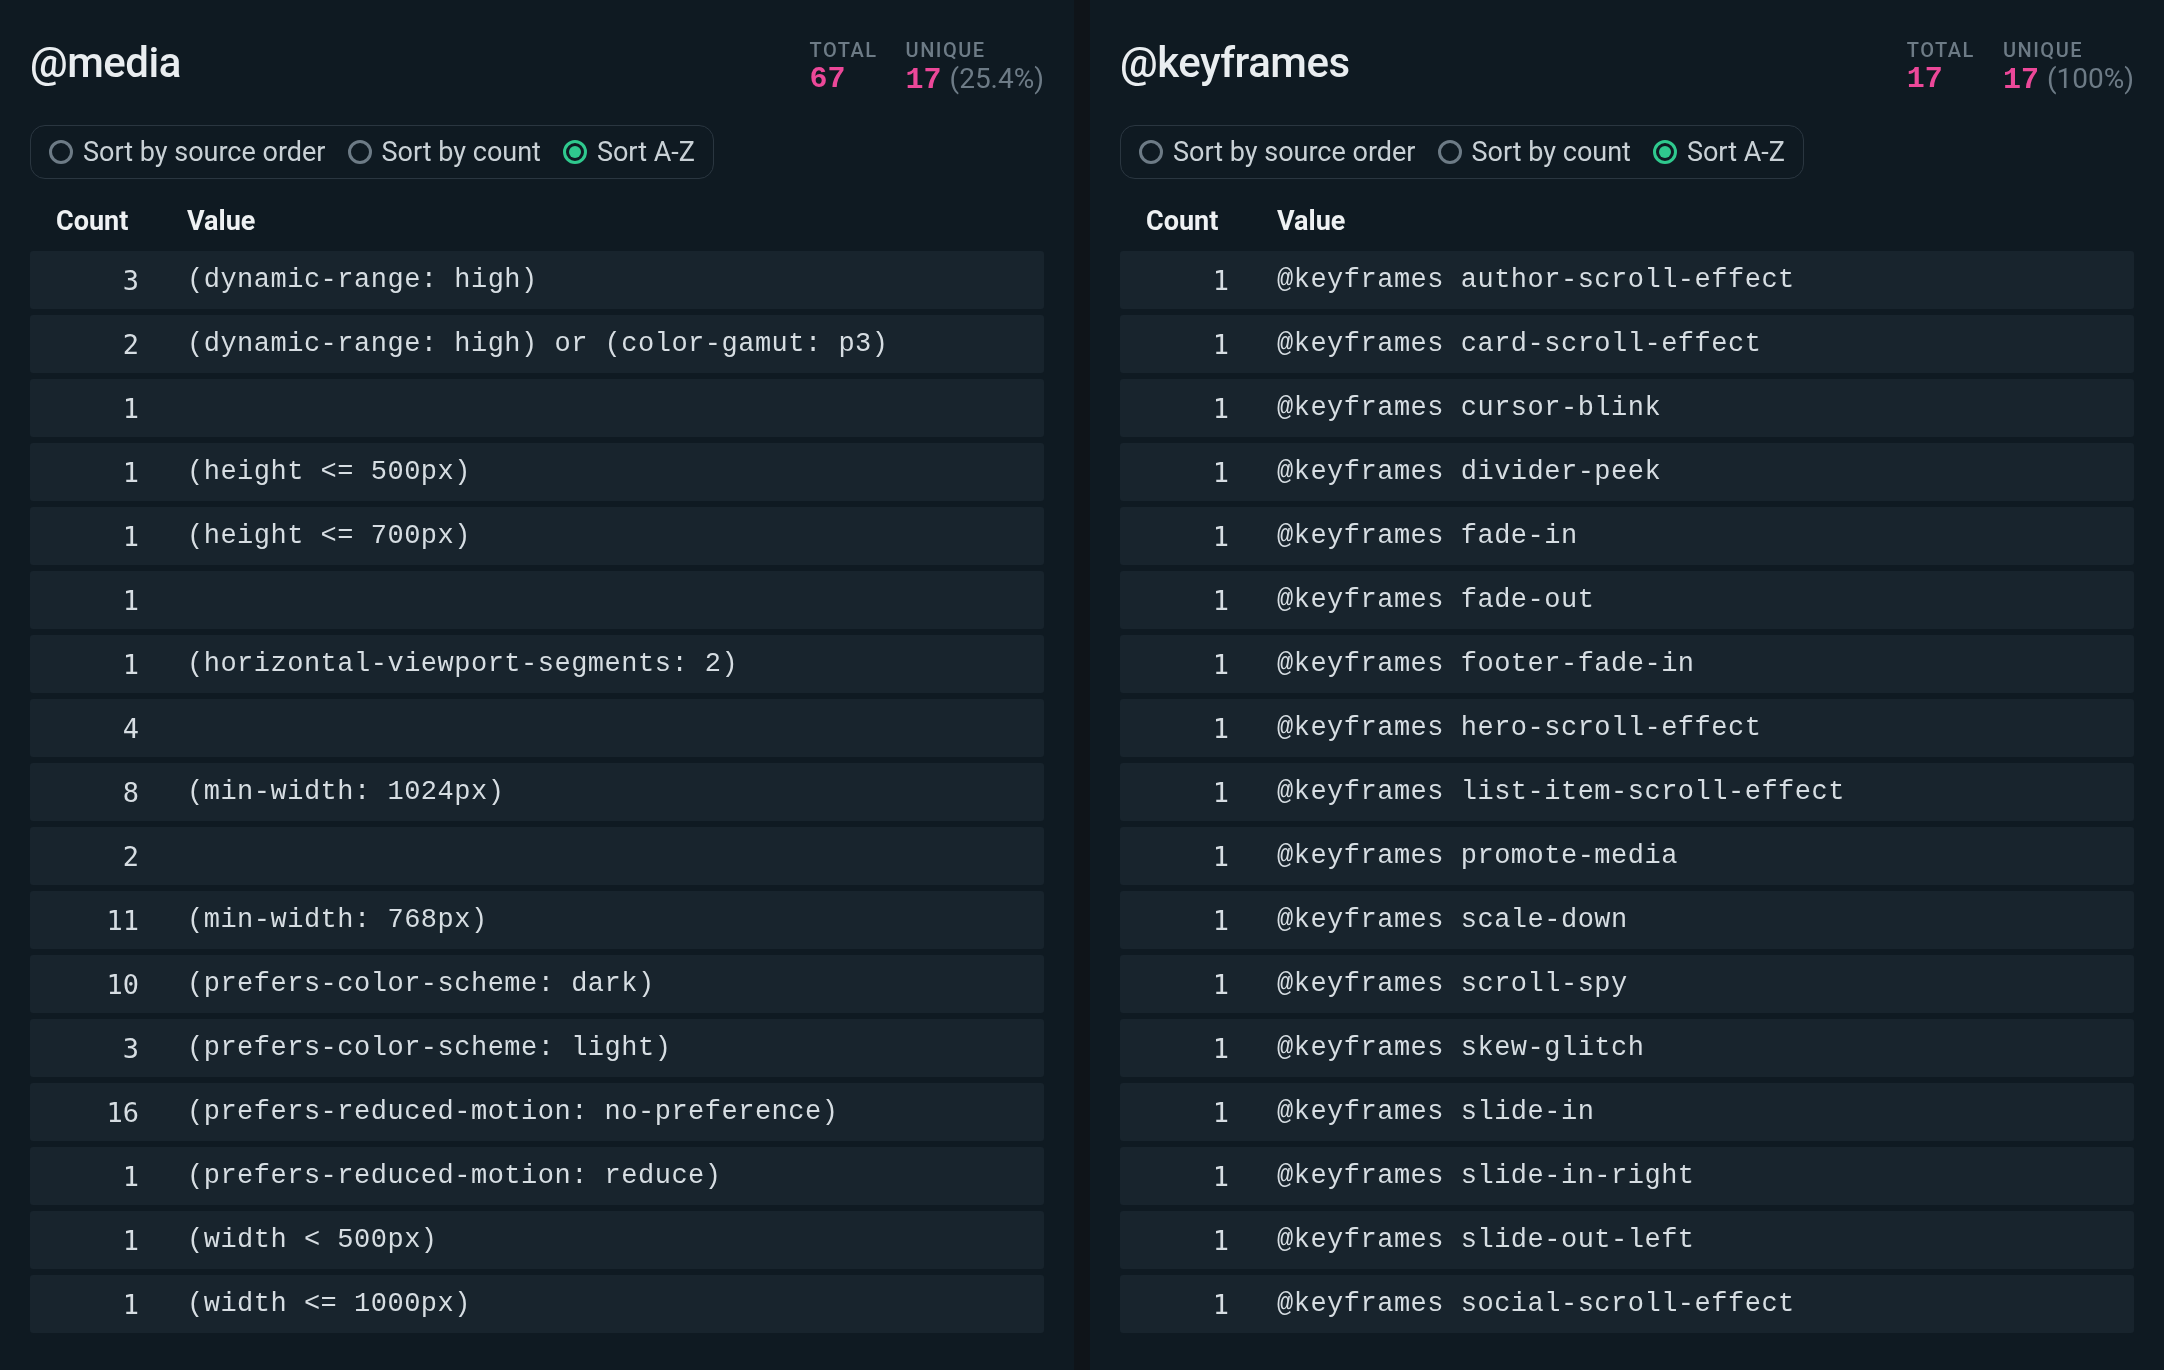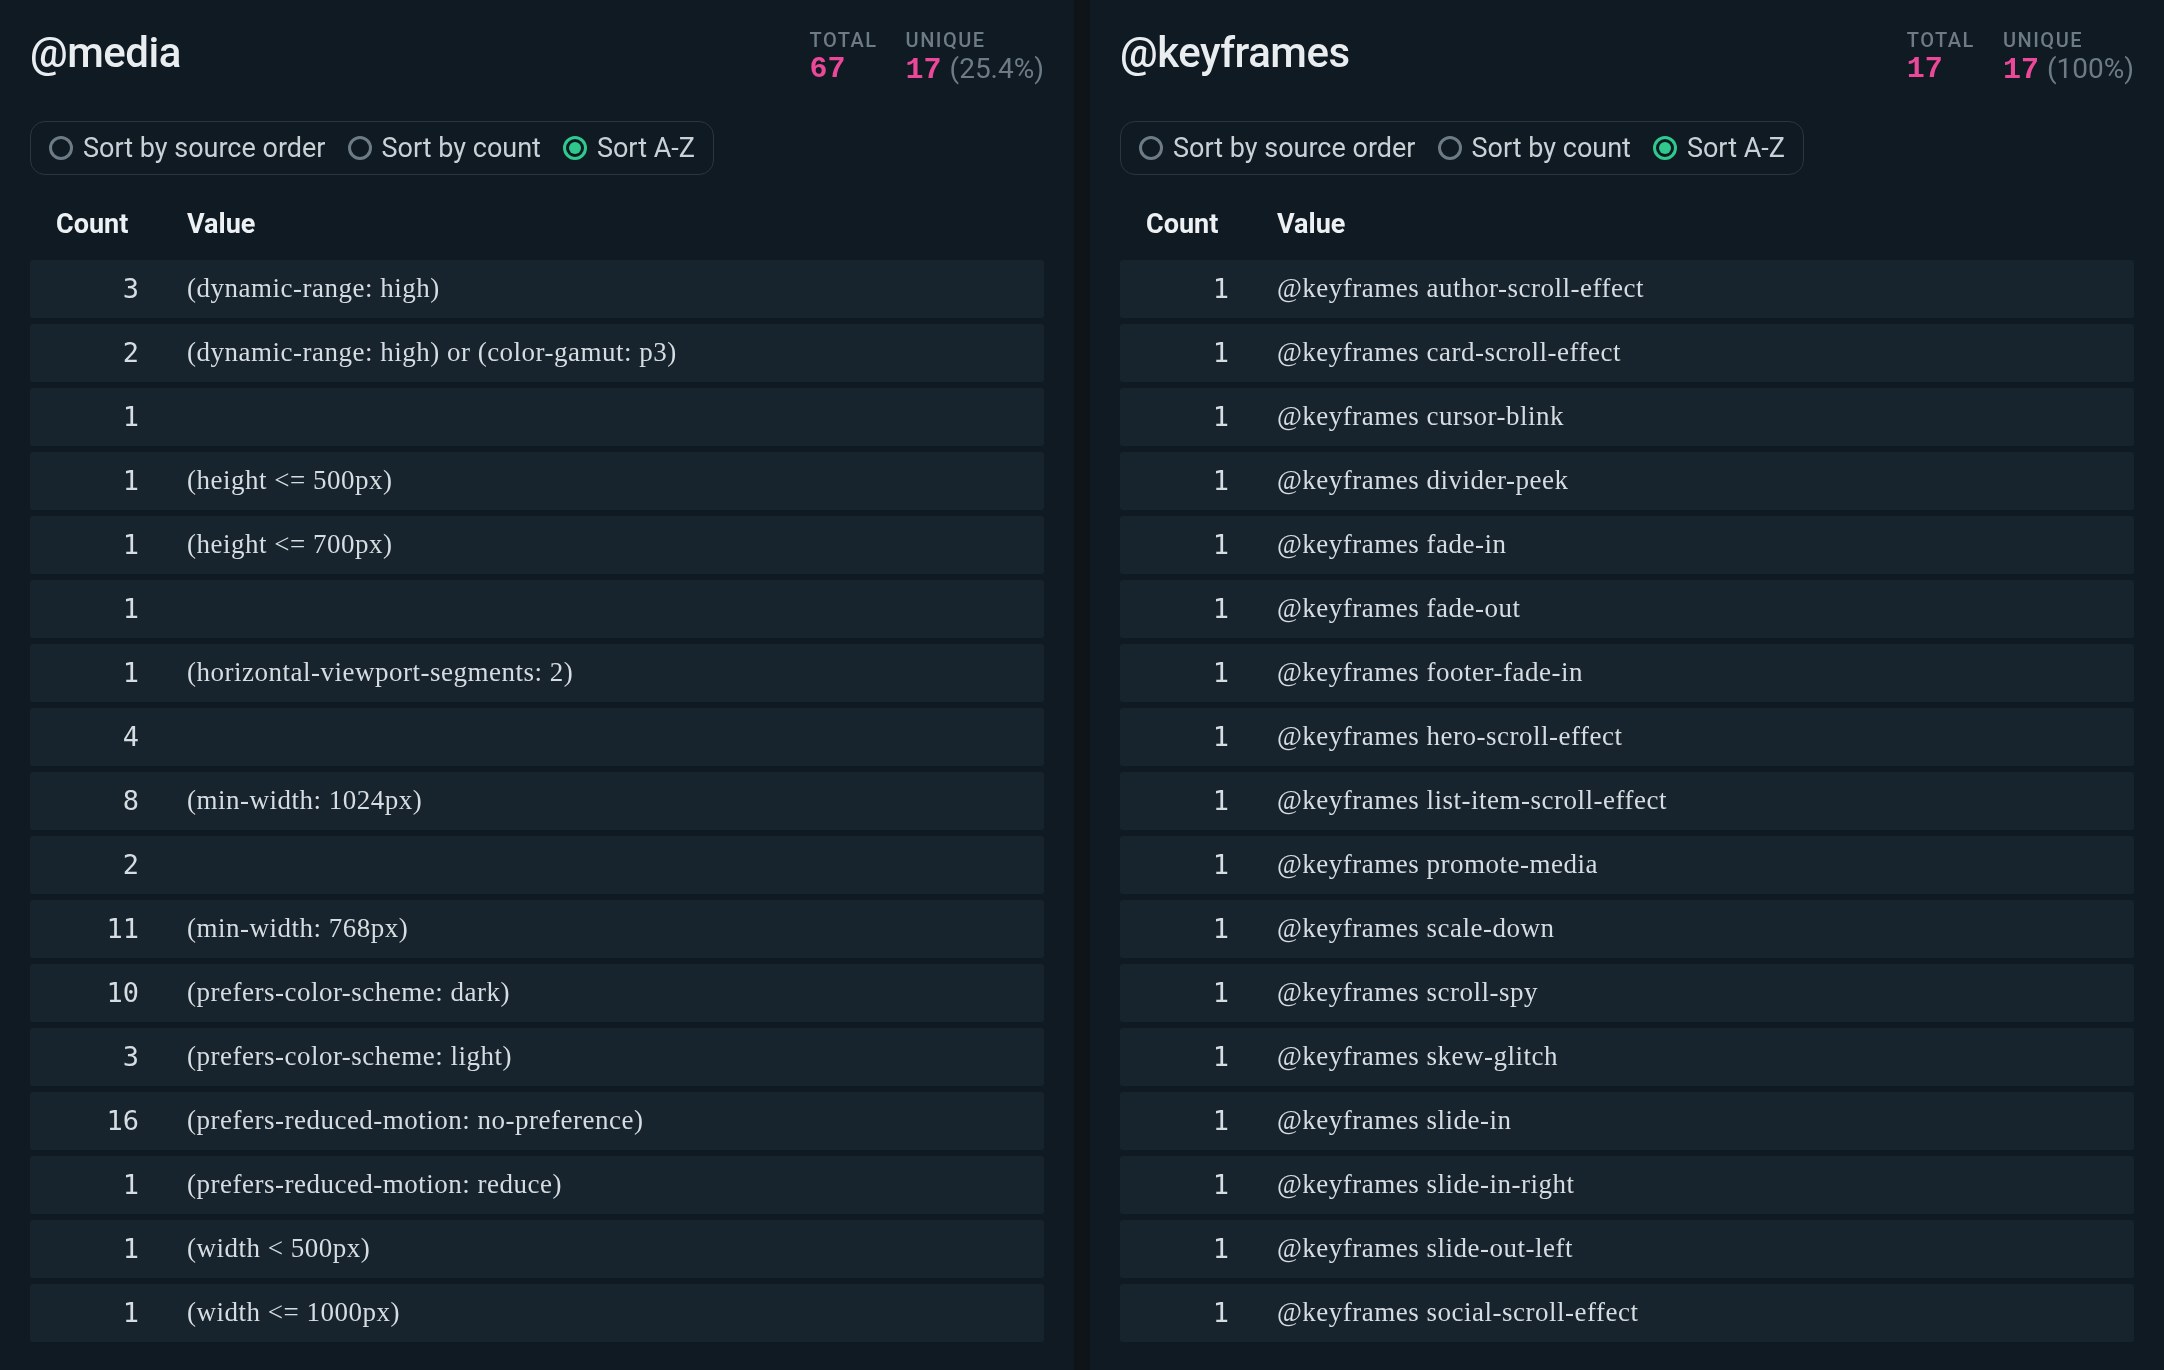--- a/index.html
+++ b/index.html
@@ -13,24 +13,23 @@
   font-family: -apple-system, BlinkMacSystemFont, "Segoe UI", Roboto, Helvetica, Arial, sans-serif;
   width: 2164px;
   height: 1370px;
   display: flex;
   gap: 16px;
   padding: 0;
 }
 .panel {
   flex: 1;
   background: #0f1a22;
-  padding: 28px 30px;
+  padding: 38px 30px;
   display: flex;
   flex-direction: column;
-  justify-content: space-between;
 }
 .panel-header {
   display: flex;
   justify-content: space-between;
   align-items: flex-start;
   margin-bottom: 28px;
 }
 .panel-title {
   font-size: 42px;
   font-weight: 500;
@@ -139,21 +138,21 @@
 .row-count {
   width: 105px;
   text-align: right;
   font-family: "SF Mono", ui-monospace, Menlo, Monaco, Consolas, monospace;
   font-size: 27px;
   color: #d6dde2;
   padding-right: 8px;
 }
 .row-value {
   flex: 1;
-  font-family: Liberation Serif, serif;
+  font-family: Liberation Mono, monospace;
   font-size: 27px;
   color: #d6dde2;
   padding-left: 40px;
   letter-spacing: 0.5px;
   white-space: nowrap;
 }
 </style>
 </head>
 <body>
 

